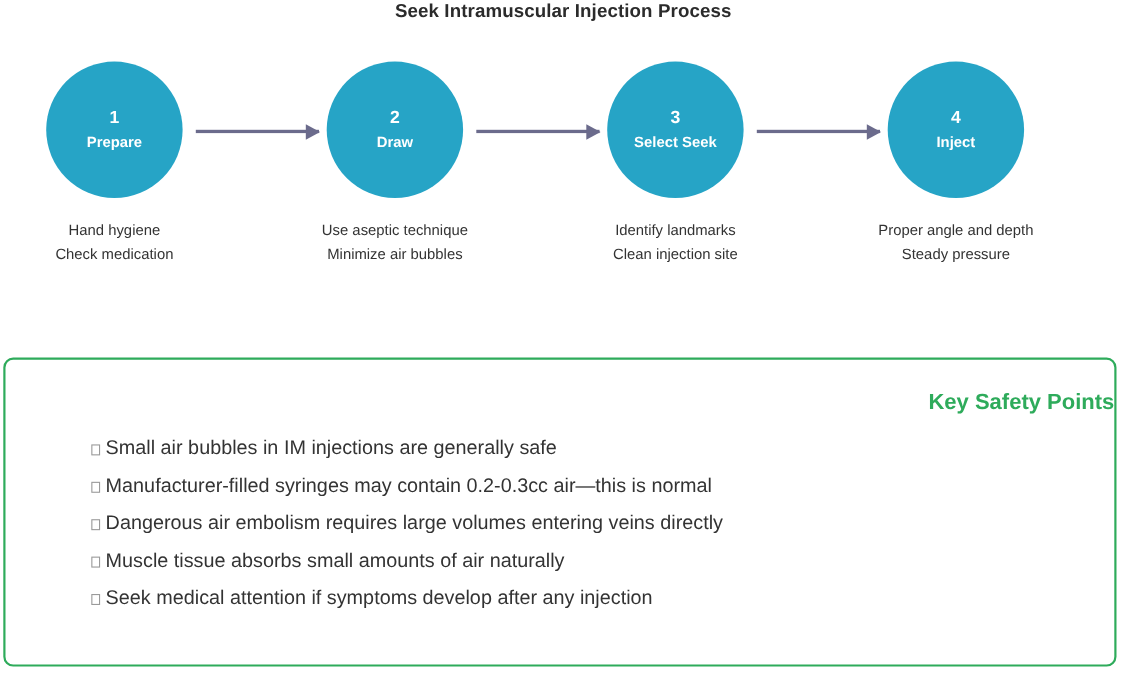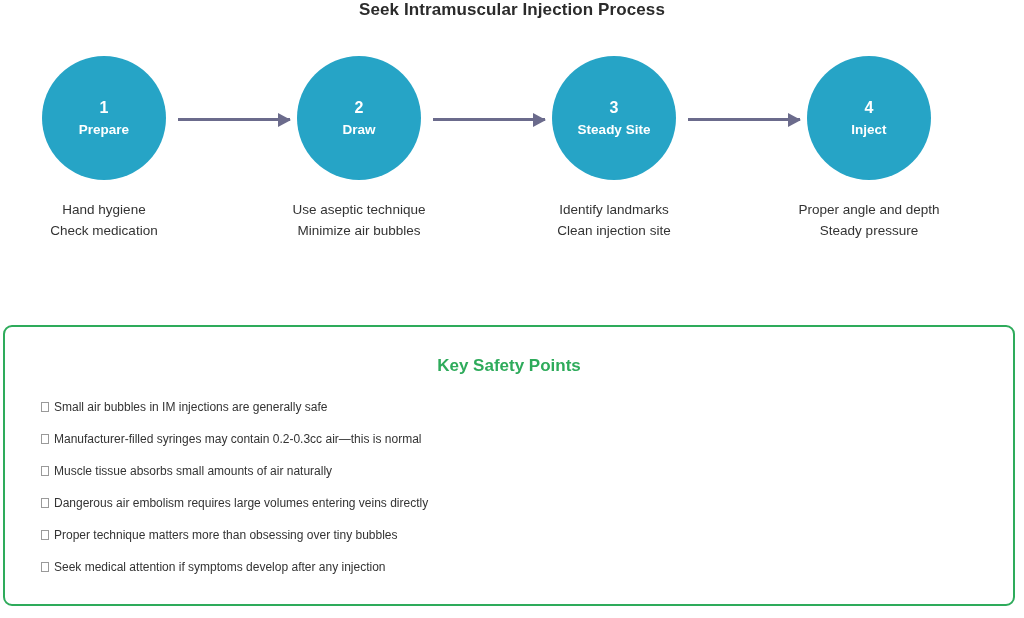--- a/index.html
+++ b/index.html
@@ -99,41 +99,41 @@
     top: 325px;
     width: 1012px;
     height: 281px;
     border: 2.5px solid #2eab5b;
     border-radius: 9px;
     box-sizing: border-box;
     background: #ffffff;
   }
 
   .safety-title {
-    text-align: center;
-    font-size: 17px;
+    text-align: right;
+    font-size: 20px;
     font-weight: bold;
     color: #2eab5b;
     margin-top: 29px;
     line-height: 20px;
   }
 
   .safety-list {
     margin: 22px 0 0 0;
     padding: 0;
     list-style: none;
   }
 
   .safety-list li {
     display: flex;
     align-items: baseline;
-    font-size: 12px;
+    font-size: 18px;
     color: #333333;
     line-height: 18px;
-    padding: 0 0 0 34px;
+    padding: 0 0 0 76px;
     margin-bottom: 13px;
   }
 
   .bullet-icon {
     display: inline-block;
     width: 11px;
     margin-right: 4px;
     font-size: 11px;
     color: #5a5a5a;
     font-family: "DejaVu Sans", sans-serif;
@@ -179,21 +179,21 @@
       <div>Use aseptic technique</div>
       <div>Minimize air bubbles</div>
     </div>
   </div>
 
   <div class="arrow" style="left:433px; width:112px;"></div>
 
   <div class="step" style="left:504px;">
     <div class="circle">
       <span class="num">3</span>
-      <span class="name">Steady Site</span>
+      <span class="name">Select Seek</span>
     </div>
     <div class="details">
       <div>Identify landmarks</div>
       <div>Clean injection site</div>
     </div>
   </div>
 
   <div class="arrow" style="left:688px; width:112px;"></div>
 
   <div class="step" style="left:759px;">
@@ -215,28 +215,24 @@
     <li>
       <span class="bullet-icon"><span class="box"></span></span>
       <span>Small air bubbles in IM injections are generally safe</span>
     </li>
     <li>
       <span class="bullet-icon"><span class="box"></span></span>
       <span>Manufacturer-filled syringes may contain 0.2-0.3cc air—this is normal</span>
     </li>
     <li>
       <span class="bullet-icon"><span class="box"></span></span>
+      <span>Dangerous air embolism requires large volumes entering veins directly</span>
+    </li>
+    <li>
+      <span class="bullet-icon"><span class="box"></span></span>
       <span>Muscle tissue absorbs small amounts of air naturally</span>
-    </li>
-    <li>
-      <span class="bullet-icon"><span class="box"></span></span>
-      <span>Dangerous air embolism requires large volumes entering veins directly</span>
-    </li>
-    <li>
-      <span class="bullet-icon"><span class="box"></span></span>
-      <span>Proper technique matters more than obsessing over tiny bubbles</span>
     </li>
     <li>
       <span class="bullet-icon"><span class="box"></span></span>
       <span>Seek medical attention if symptoms develop after any injection</span>
     </li>
   </ul>
 </div>
 
 </body></html>

